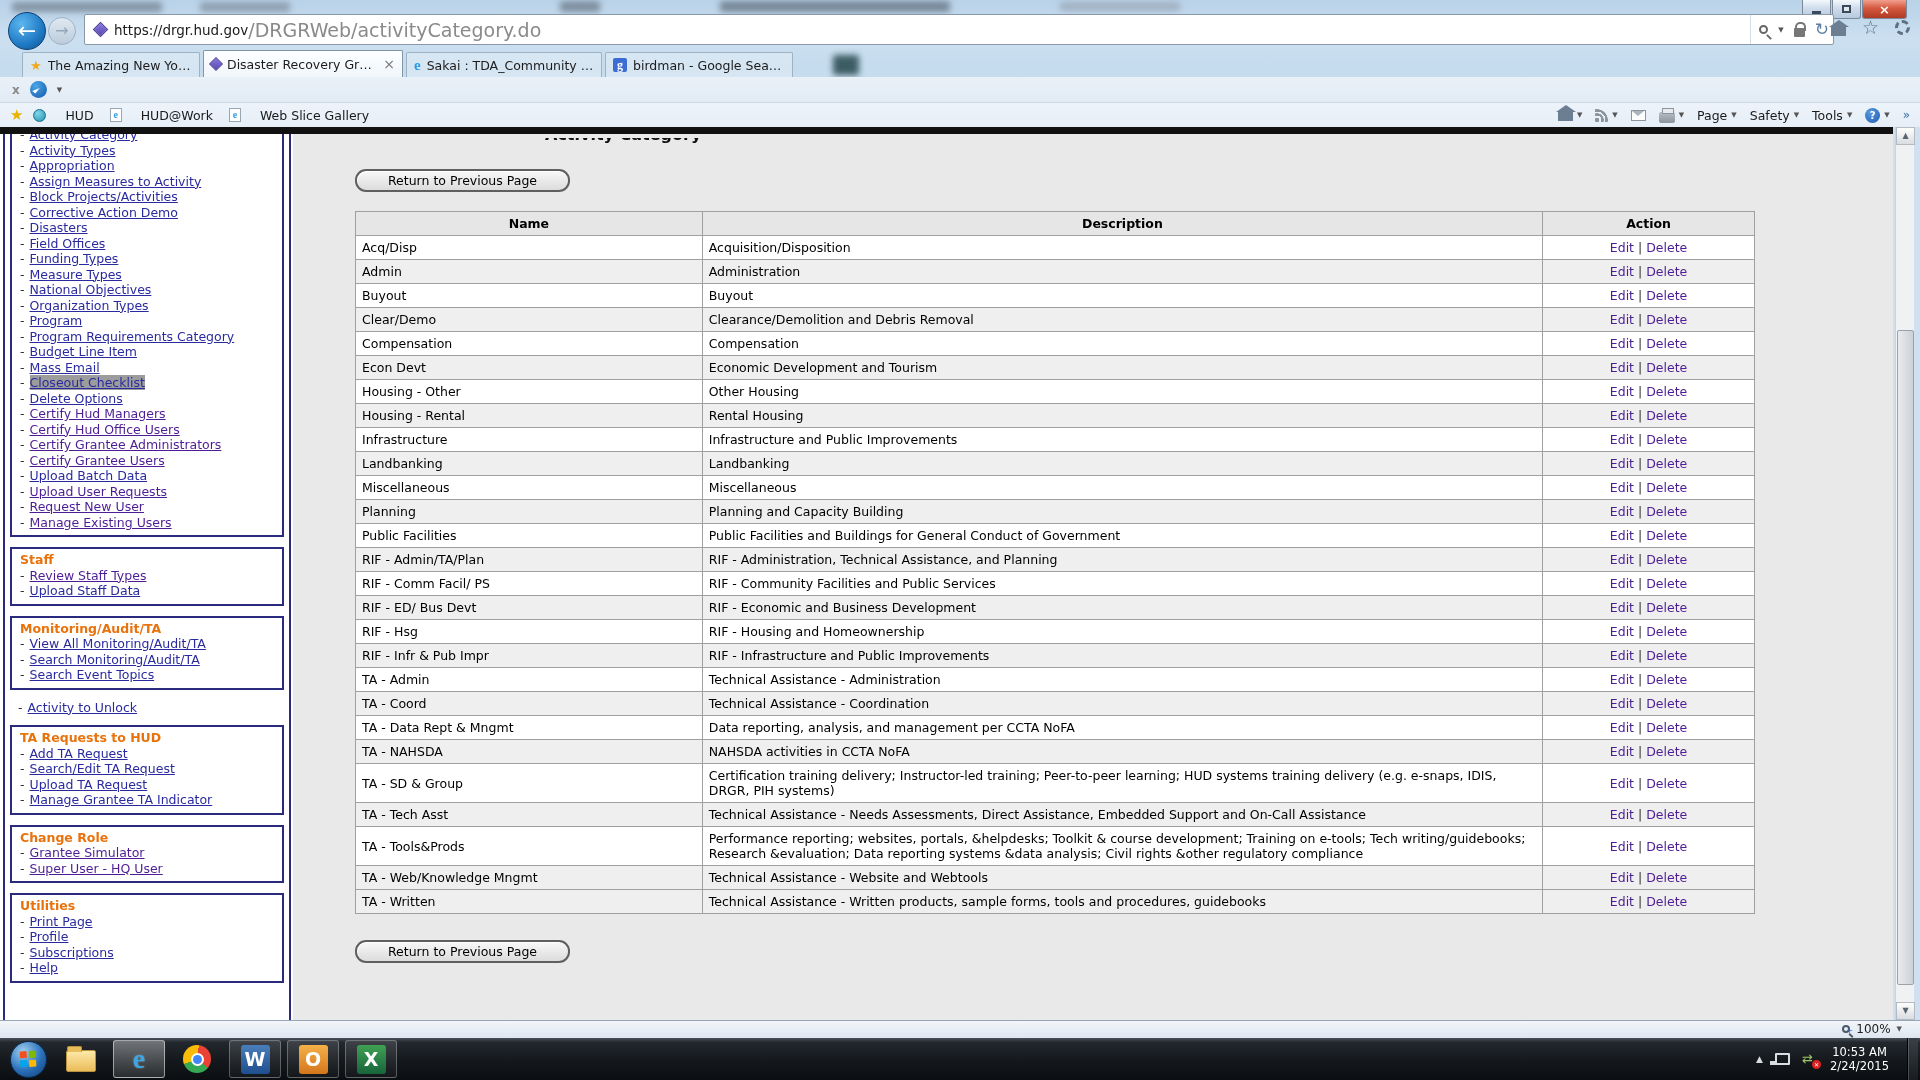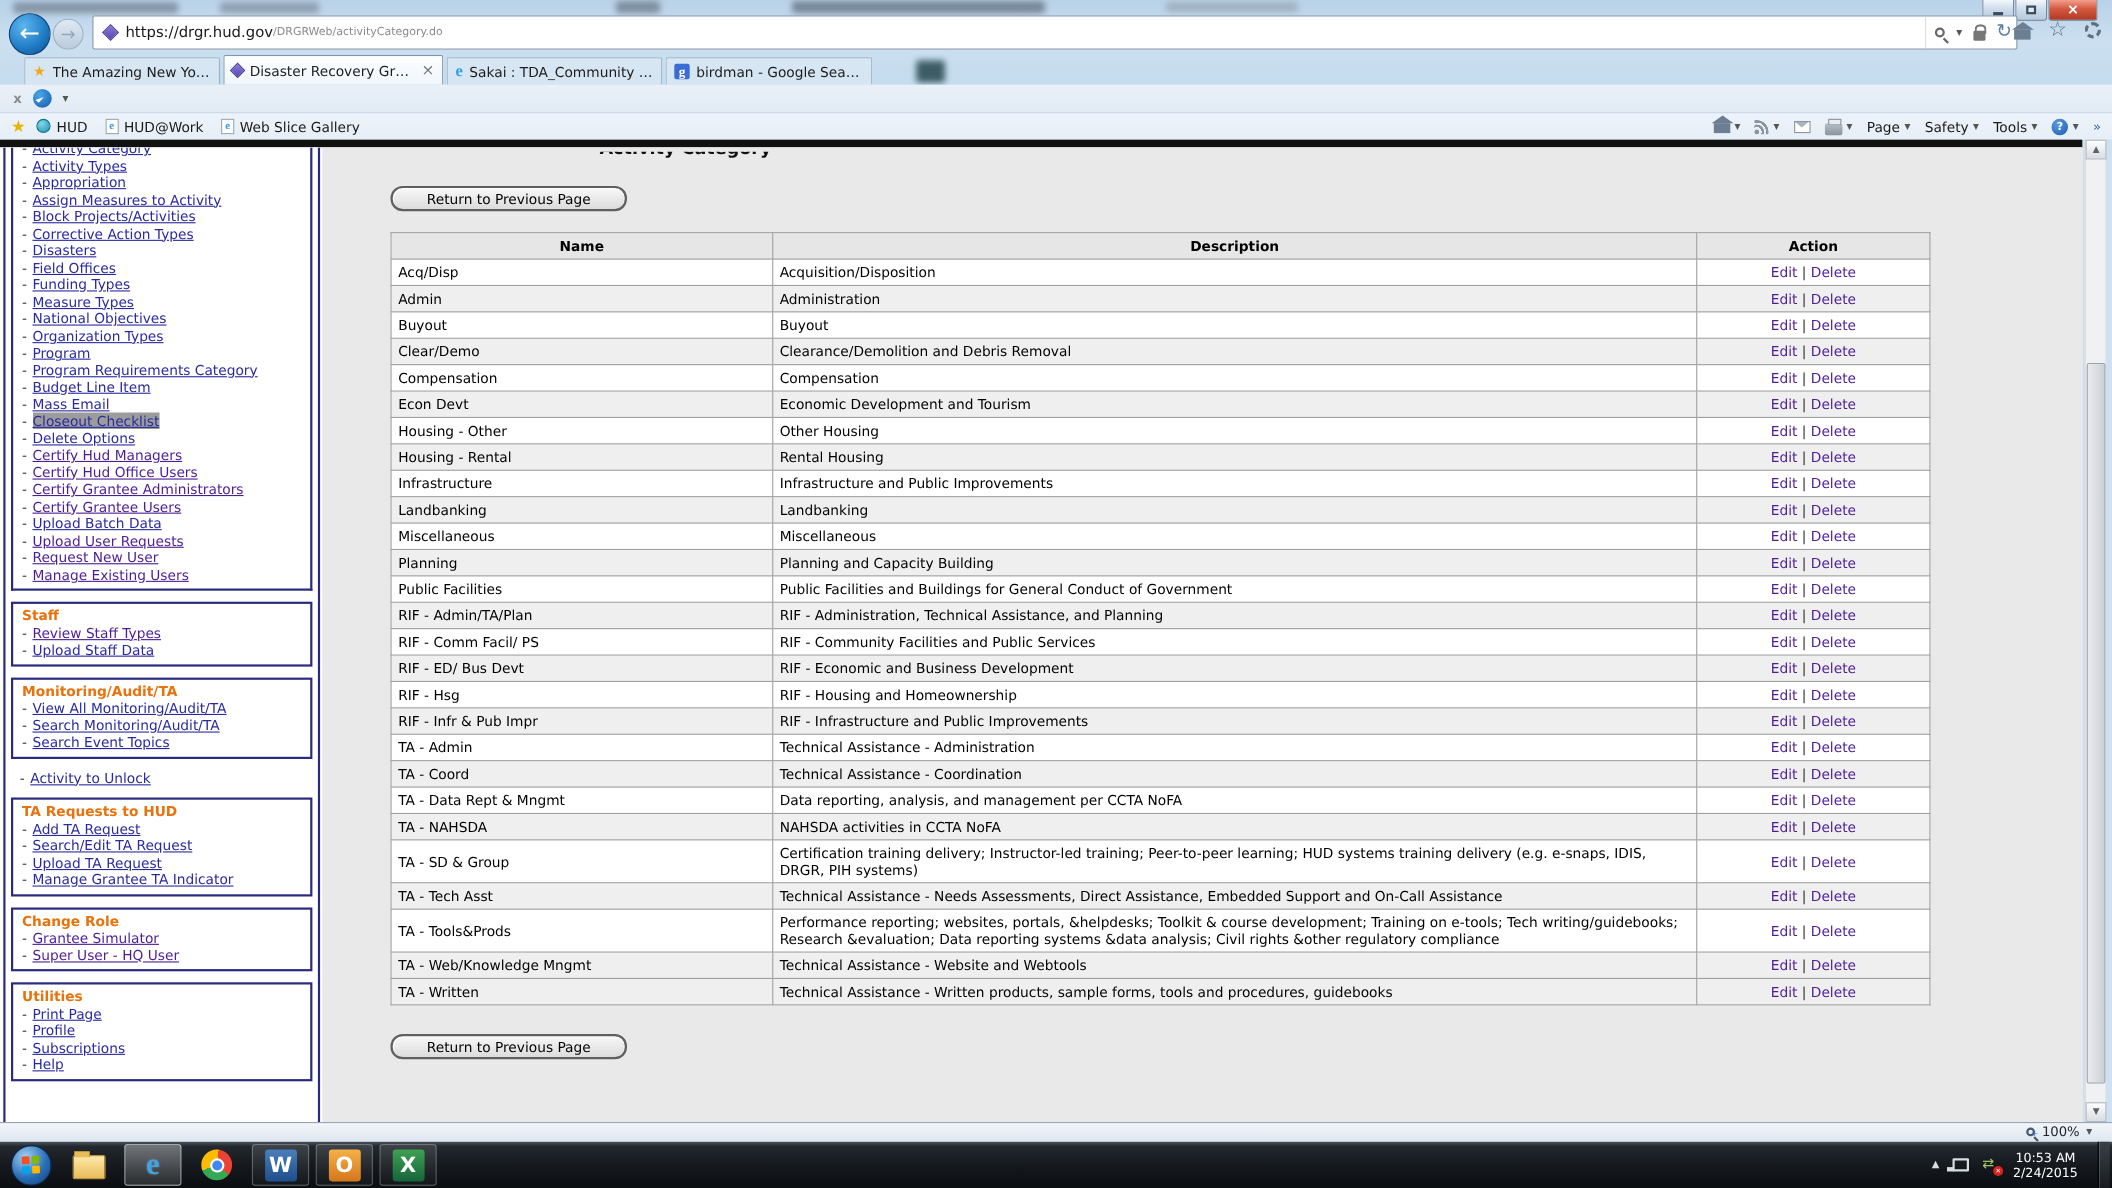--- a/index.html
+++ b/index.html
@@ -17,21 +17,21 @@
     background:radial-gradient(circle at 35% 30%,#5db6ef,#1f7ac4 60%,#0d518c); border:1px solid #0a4076;
     color:#fff; font-size:22px; text-align:center; line-height:36px; }
   .nav-fwd { position:absolute; left:48px; top:7px; width:28px; height:28px; border-radius:50%;
     background:linear-gradient(180deg,#dfe9f2,#bccbdb); border:1px solid #9fb2c5;
     color:#93a7bb; font-size:16px; text-align:center; line-height:26px; }
   #urlbar { position:absolute; left:84px; top:4px; width:1750px; height:31px; background:#fff;
     border:1px solid #8a98a8; border-radius:2px; display:flex; align-items:center; padding:0 4px; }
   .site-diamond { width:11px; height:11px; margin:0 8px 0 6px; transform:rotate(45deg);
     background:linear-gradient(135deg,#8878e0,#5848b0); border:1px solid #463a92; flex:none; }
   .url-domain { color:#1b1b1b; font-size:13.5px; }
-  .url-path { color:#8a8a8a; font-size:10px; }
+  .url-path { color:#8a8a8a; font-size:19px; }
   .url-spacer { flex:1; }
   .url-btns { display:flex; align-items:center; height:100%; border-left:1px solid #d7dde4; padding-left:8px; gap:10px; }
   .magnifier { width:9px; height:9px; border:2px solid #666; border-radius:50%; position:relative; }
   .magnifier::after { content:""; position:absolute; left:7px; top:7px; width:2px; height:6px; background:#666; transform:rotate(-45deg); }
   .caret { font-size:7px; color:#555; }
   .lock { width:11px; height:9px; background:#777; border-radius:1px; position:relative; margin-top:5px; }
   .lock::before { content:""; position:absolute; left:1px; top:-6px; width:7px; height:7px;
     border:2px solid #777; border-bottom:none; border-radius:5px 5px 0 0; }
   .refresh { color:#5c7fa0; font-size:17px; line-height:17px; }
   .chrome-right { position:absolute; right:10px; top:8px; display:flex; gap:16px; align-items:center; }
@@ -73,21 +73,21 @@
   .addon-x { color:#8a8a8a; font-weight:bold; font-size:12px; }
   .compass { width:17px; height:17px; border-radius:50%; background:radial-gradient(circle at 35% 30%,#4aa6e8,#1358a8); position:relative; }
   .compass::after { content:""; position:absolute; left:4px; top:5px; width:0; height:0;
     border-left:4px solid transparent; border-bottom:7px solid #fff; transform:rotate(40deg); }
 
   
   #favrow { position:absolute; left:0; top:103px; width:1920px; height:24px;
     background:linear-gradient(#edf3fa,#e6eef7); display:flex; align-items:center; padding:0 10px; }
   .addfav-star { color:#e8b400; font-size:15px; margin-right:10px; }
   #fav-list { display:flex; align-items:center; gap:16px; }
-  .fav-item { display:flex; gap:5px; font-size:12.5px; color:#1a1a1a; }
+  .fav-item { display:flex; align-items:center; gap:19px; font-size:12.5px; color:#1a1a1a; }
   .hud-seal-icon { width:13px; height:13px; border-radius:50%; background:radial-gradient(circle at 35% 30%,#7fd8e8,#2290b0); border:1px solid #15708c; }
   .ie-page-icon { width:12px; height:14px; background:#fff; border:1px solid #9aa6b2; color:#2e9ce8;
     font-weight:bold; font-size:10px; line-height:12px; text-align:center; font-family:"Liberation Serif",serif; }
   #cmdbar { margin-left:auto; display:flex; align-items:center; gap:13px; font-size:12.5px; color:#1a1a1a; }
   .rss-ico { width:13px; height:13px;
     background:radial-gradient(circle at 2px 11px,#8a959f 0 2px,transparent 2.5px),
                radial-gradient(circle at 2px 11px,transparent 0 4.5px,#8a959f 4.5px 6.5px,transparent 7px),
                radial-gradient(circle at 2px 11px,transparent 0 8.5px,#8a959f 8.5px 10.5px,transparent 11px); }
   .mail-ico { width:15px; height:11px; background:#fdfdfd; border:1px solid #8a959f; position:relative; }
   .mail-ico::before { content:""; position:absolute; left:0; top:0; border-left:6px solid transparent;
@@ -312,21 +312,21 @@
 <div id="blackbar"></div>
 
 <div id="content">
   <div id="sidebar-outer">
       <div class="sbox first">
         <div class="slink-row"><span class="dash">-</span><span class="slink">Activity Category</span></div>
         <div class="slink-row"><span class="dash">-</span><span class="slink">Activity Types</span></div>
         <div class="slink-row"><span class="dash">-</span><span class="slink">Appropriation</span></div>
         <div class="slink-row"><span class="dash">-</span><span class="slink">Assign Measures to Activity</span></div>
         <div class="slink-row"><span class="dash">-</span><span class="slink">Block Projects/Activities</span></div>
-        <div class="slink-row"><span class="dash">-</span><span class="slink">Corrective Action Types</span></div>
+        <div class="slink-row"><span class="dash">-</span><span class="slink">Corrective Action Demo</span></div>
         <div class="slink-row"><span class="dash">-</span><span class="slink">Disasters</span></div>
         <div class="slink-row"><span class="dash">-</span><span class="slink">Field Offices</span></div>
         <div class="slink-row"><span class="dash">-</span><span class="slink">Funding Types</span></div>
         <div class="slink-row"><span class="dash">-</span><span class="slink">Measure Types</span></div>
         <div class="slink-row"><span class="dash">-</span><span class="slink">National Objectives</span></div>
         <div class="slink-row"><span class="dash">-</span><span class="slink">Organization Types</span></div>
         <div class="slink-row"><span class="dash">-</span><span class="slink">Program</span></div>
         <div class="slink-row"><span class="dash">-</span><span class="slink">Program Requirements Category</span></div>
         <div class="slink-row"><span class="dash">-</span><span class="slink">Budget Line Item</span></div>
         <div class="slink-row"><span class="dash">-</span><span class="slink">Mass Email</span></div>

